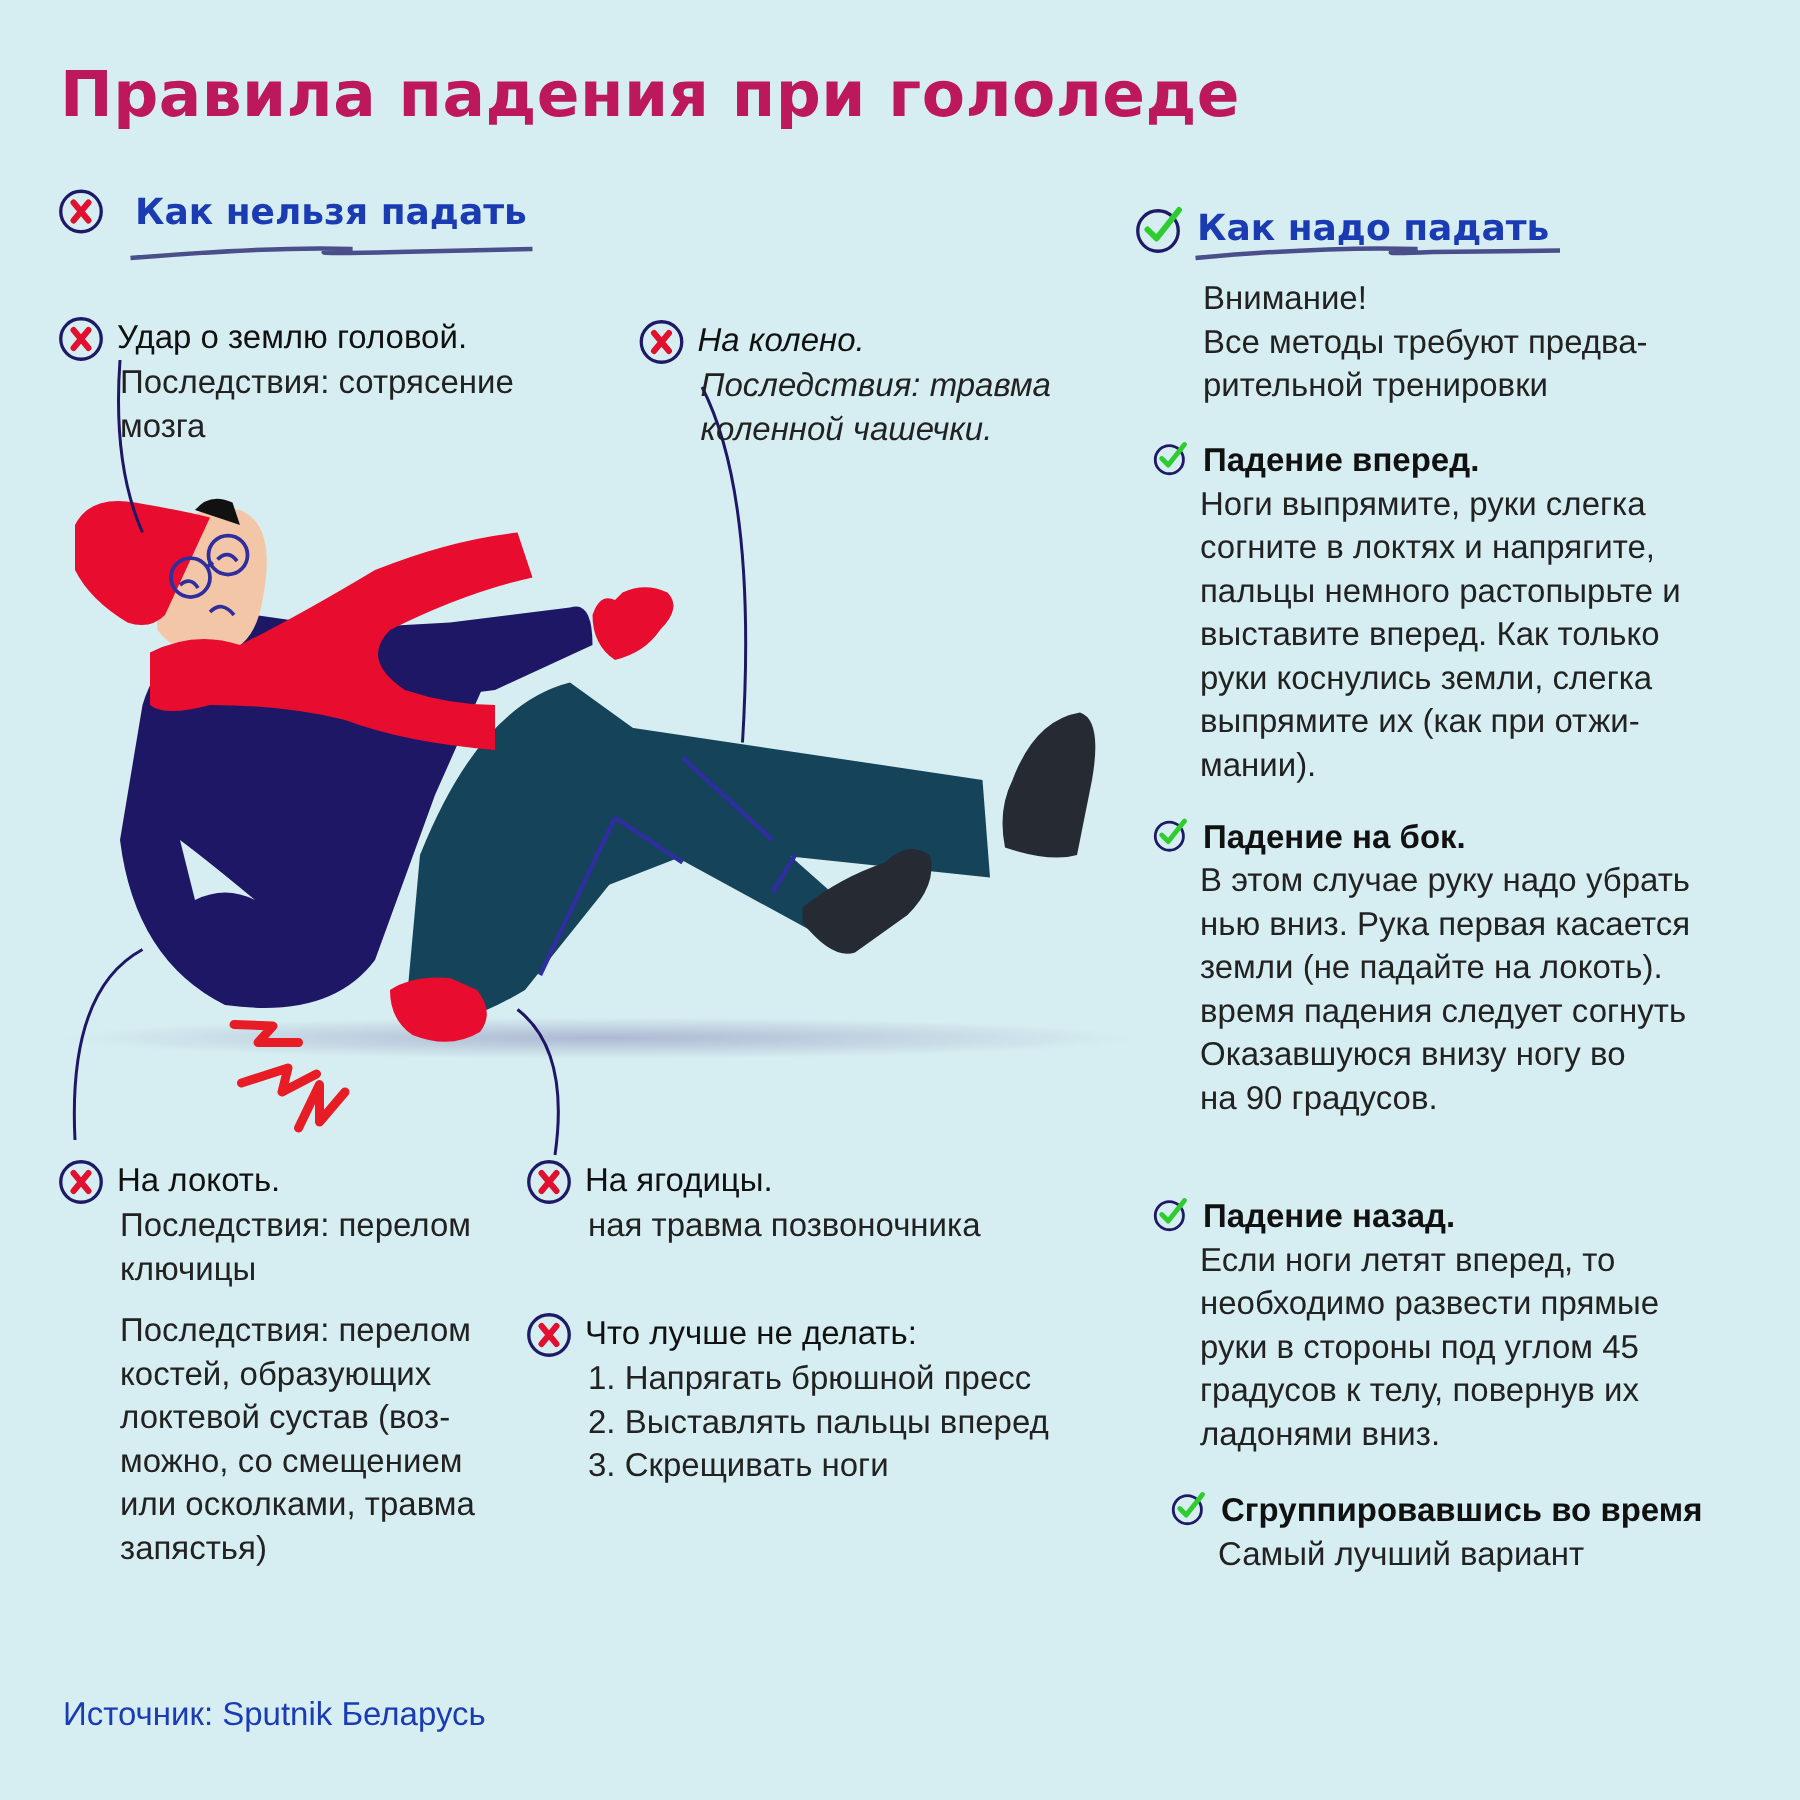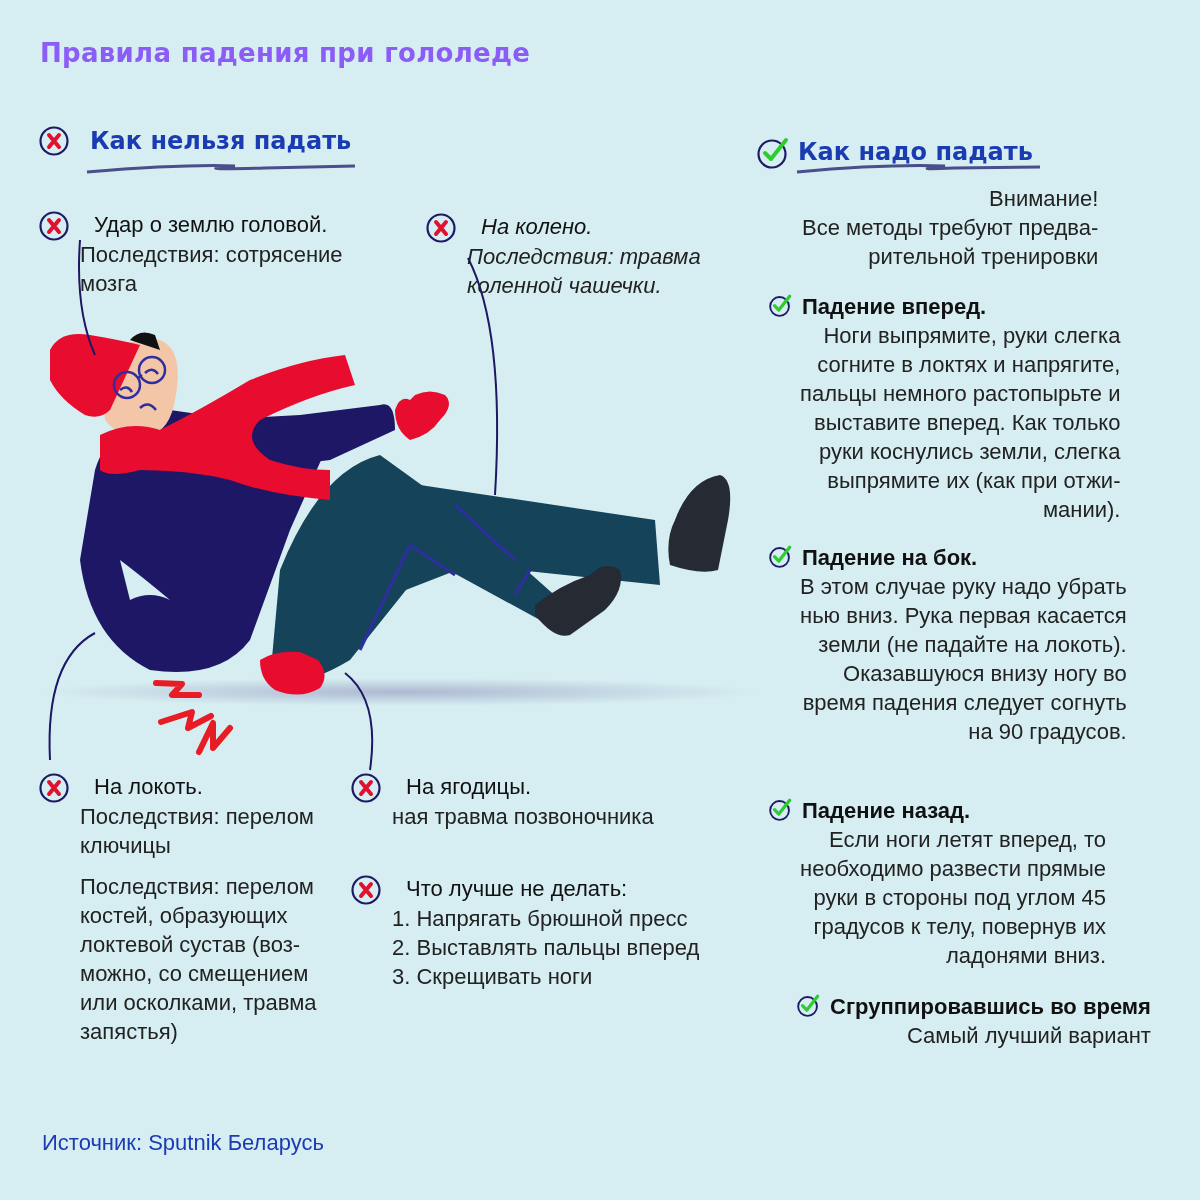--- a/index.html
+++ b/index.html
@@ -5,37 +5,37 @@
   html, body { margin: 0; padding: 0; }
   body {
     width: 1200px; height: 1200px; position: relative; overflow: hidden;
     background: #d6eef1;
     font-family: "Liberation Sans", sans-serif;
     color: #111;
   }
   .title {
     position: absolute; left: 40px; top: 38px;
     font-family: "DejaVu Sans", sans-serif; font-weight: bold;
-    font-size: 26px; color: #8b5cf6; letter-spacing: 0.3px; margin: 0;
+    font-size: 42px; color: #be185d; letter-spacing: 0.3px; margin: 0;
   }
   .section-head {
     position: absolute; display: flex; align-items: center; gap: 10px;
   }
   .section-head .label {
     font-family: "DejaVu Sans", sans-serif; font-weight: bold;
     font-size: 24px; color: #1b3bb3;
   }
   .underline { position: absolute; }
   .icon-x, .icon-check { display: inline-block; flex: none; }
   .block { position: absolute; font-size: 22px; line-height: 29px; }
-  .block .row { display: flex; align-items: flex-start; gap: 24px; }
+  .block .row { display: flex; align-items: flex-start; gap: 8px; }
   .block .head { font-weight: normal; color: #111; }
   .block .body { padding-left: 42px; color: #222; }
   .block .body div { white-space: nowrap; }
-  .rblock { position: absolute; font-size: 22px; line-height: 29px; text-align: right; }
+  .rblock { position: absolute; font-size: 22px; line-height: 29px; }
   .rblock .row { display: flex; align-items: flex-start; gap: 8px; }
   .rblock .head { font-weight: bold; color: #111; }
   .rblock .body { padding-left: 32px; color: #222; }
   .rblock .body div { white-space: nowrap; }
   .source {
     position: absolute; left: 42px; top: 1130px; font-size: 22px; color: #1b3bb3;
   }
   svg.illu { position: absolute; left: 0; top: 0; }
 </style>
 </head>
@@ -241,22 +241,22 @@
     <svg width="26" height="26" viewBox="0 0 36 36">
         <circle cx="16" cy="20" r="13" fill="none" stroke="#1e1a66" stroke-width="2.6"></circle>
         <path d="M9 19 L15 25 L30 6" stroke="#2ecc2e" stroke-width="4.5" fill="none" stroke-linecap="round" stroke-linejoin="round"></path>
       </svg>
     <span class="head">Падение на бок.</span>
   </div>
   <div class="body">
     <div>В этом случае руку надо убрать</div>
     <div>нью вниз. Рука первая касается</div>
     <div>земли (не падайте на локоть).</div>
+    <div>время падения следует согнуть</div>
     <div>Оказавшуюся внизу ногу во</div>
-    <div>время падения следует согнуть</div>
     <div>на 90 градусов.</div>
   </div>
 </div>
 
 <div class="rblock" style="left:768px; top:796px;">
   <div class="row">
     <svg width="26" height="26" viewBox="0 0 36 36">
         <circle cx="16" cy="20" r="13" fill="none" stroke="#1e1a66" stroke-width="2.6"></circle>
         <path d="M9 19 L15 25 L30 6" stroke="#2ecc2e" stroke-width="4.5" fill="none" stroke-linecap="round" stroke-linejoin="round"></path>
       </svg>
@@ -264,21 +264,21 @@
   </div>
   <div class="body">
     <div>Если ноги летят вперед, то</div>
     <div>необходимо развести прямые</div>
     <div>руки в стороны под углом 45</div>
     <div>градусов к телу, повернув их</div>
     <div>ладонями вниз.</div>
   </div>
 </div>
 
-<div class="rblock" style="left:796px; top:992px;">
+<div class="rblock" style="left:780px; top:992px;">
   <div class="row">
     <svg width="26" height="26" viewBox="0 0 36 36">
         <circle cx="16" cy="20" r="13" fill="none" stroke="#1e1a66" stroke-width="2.6"></circle>
         <path d="M9 19 L15 25 L30 6" stroke="#2ecc2e" stroke-width="4.5" fill="none" stroke-linecap="round" stroke-linejoin="round"></path>
       </svg>
     <span class="head">Сгруппировавшись во время</span>
   </div>
   <div class="body">
     <div>Самый лучший вариант</div>
   </div>

